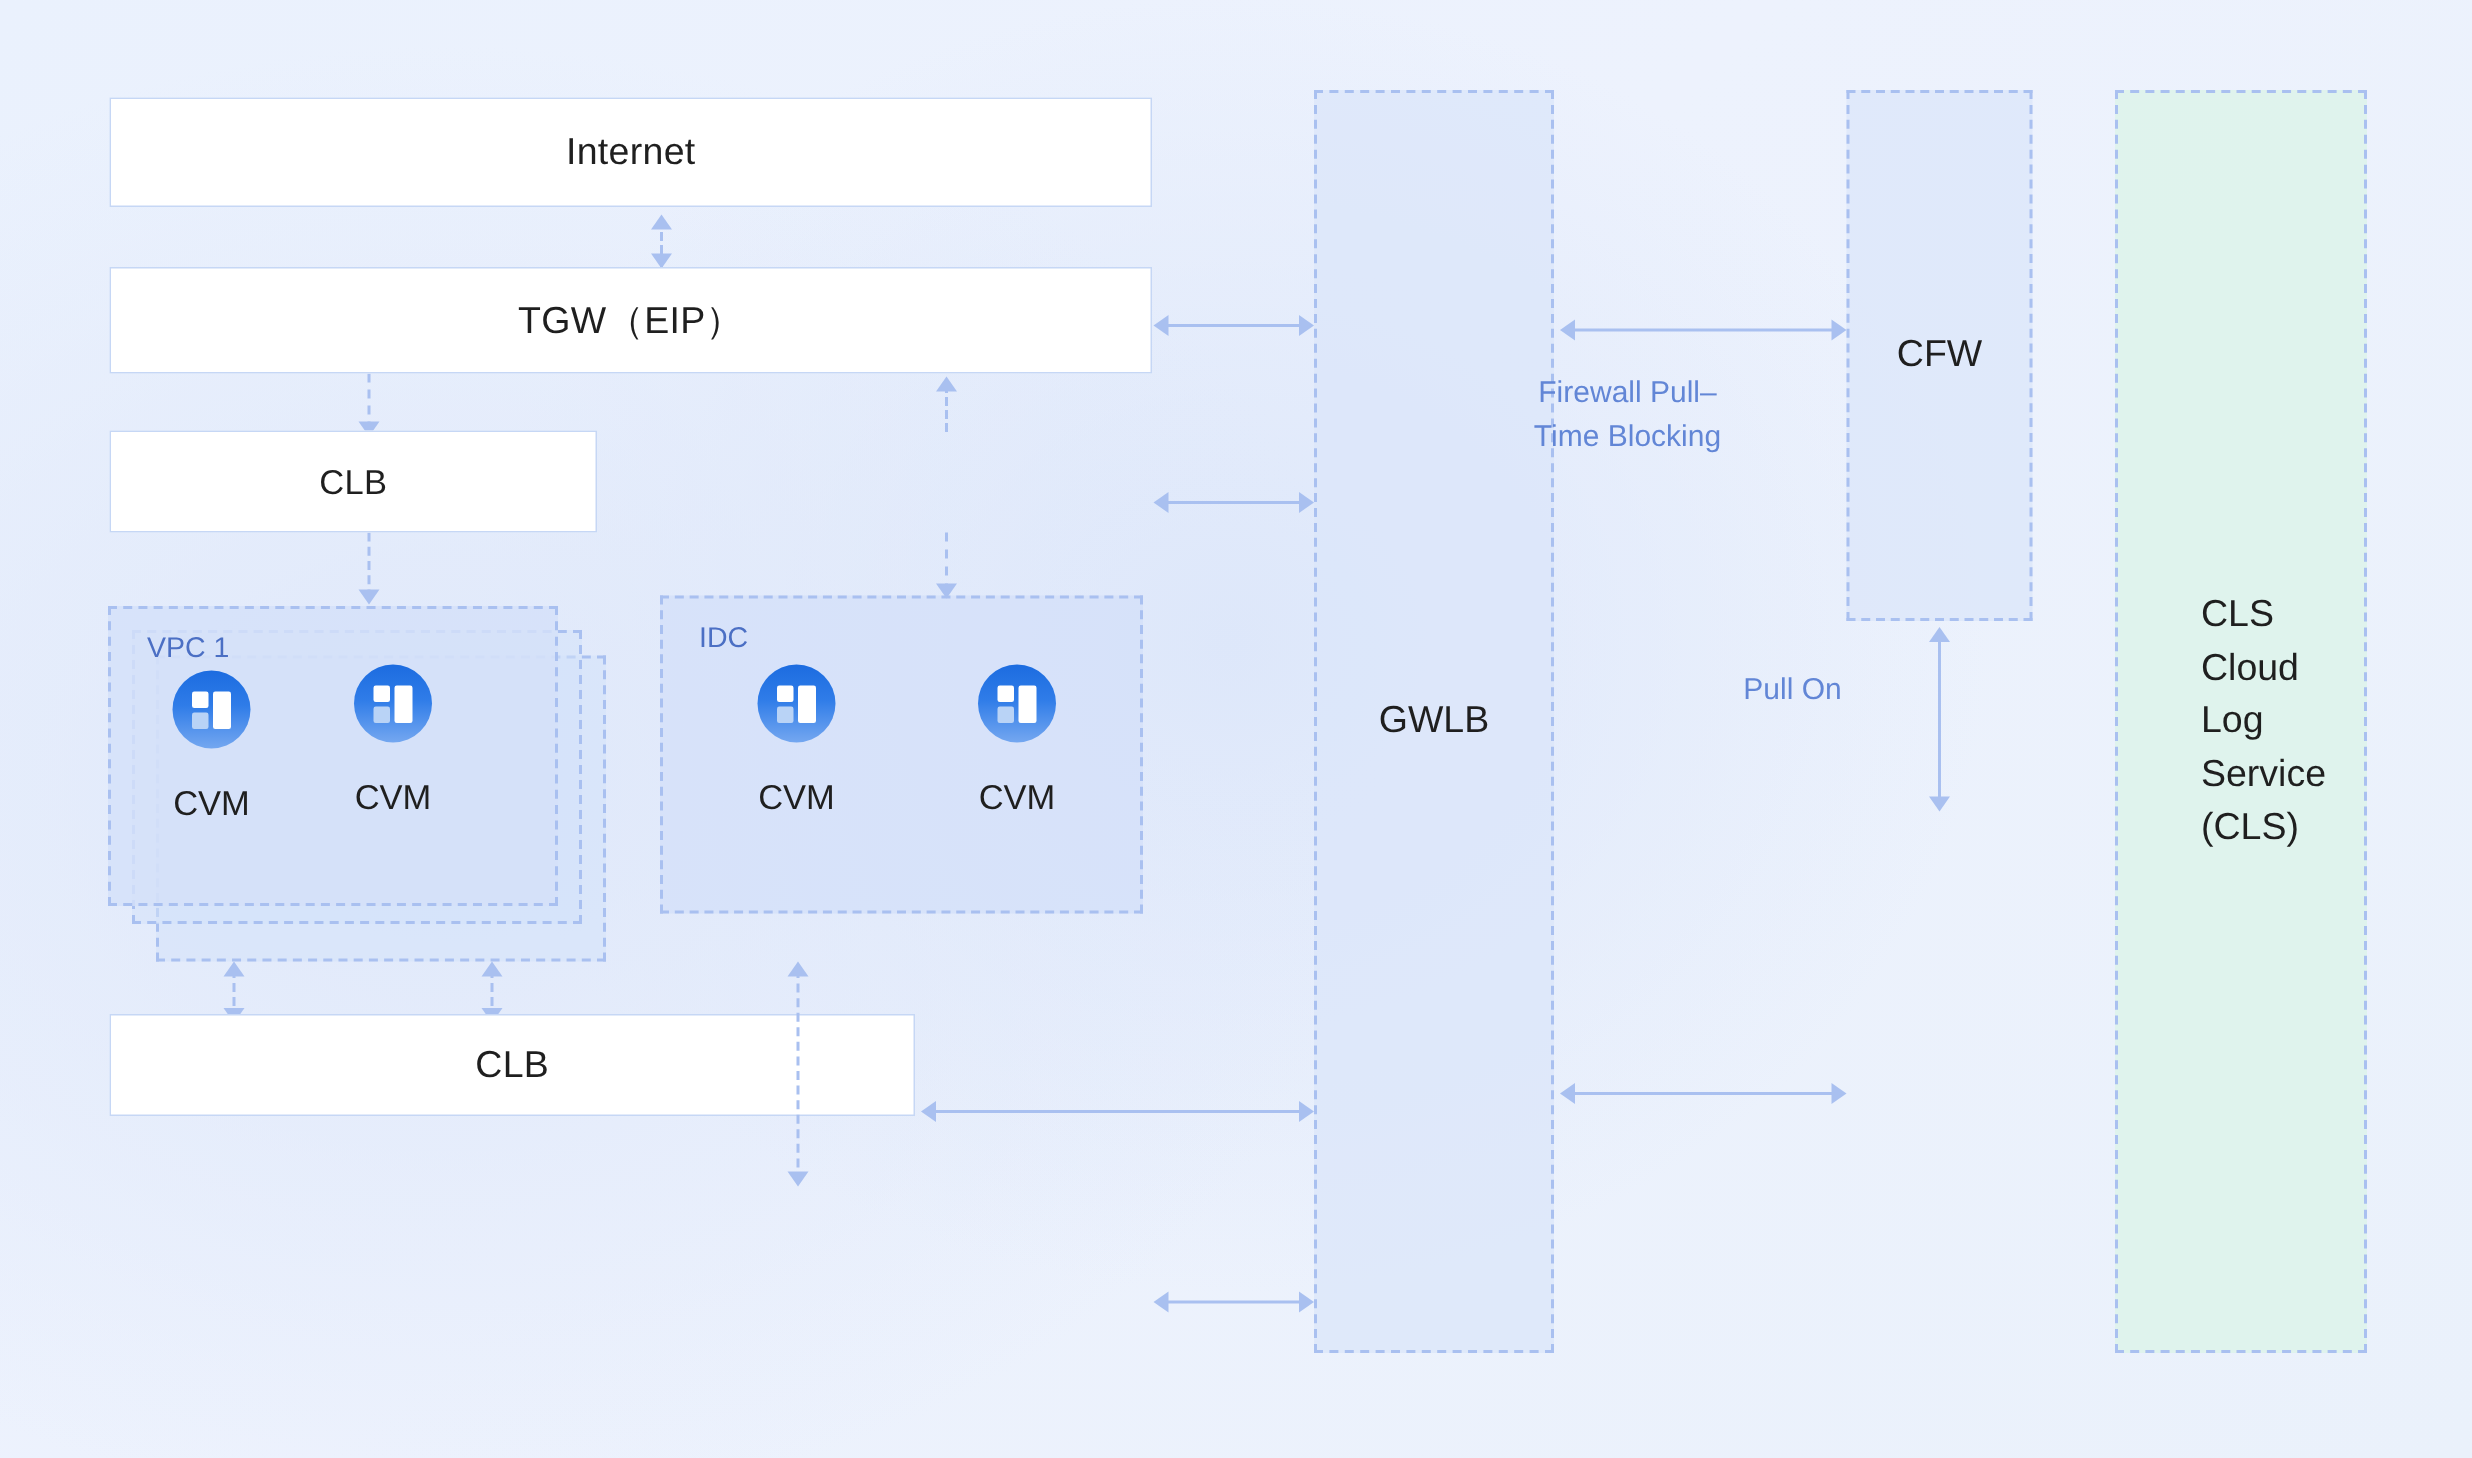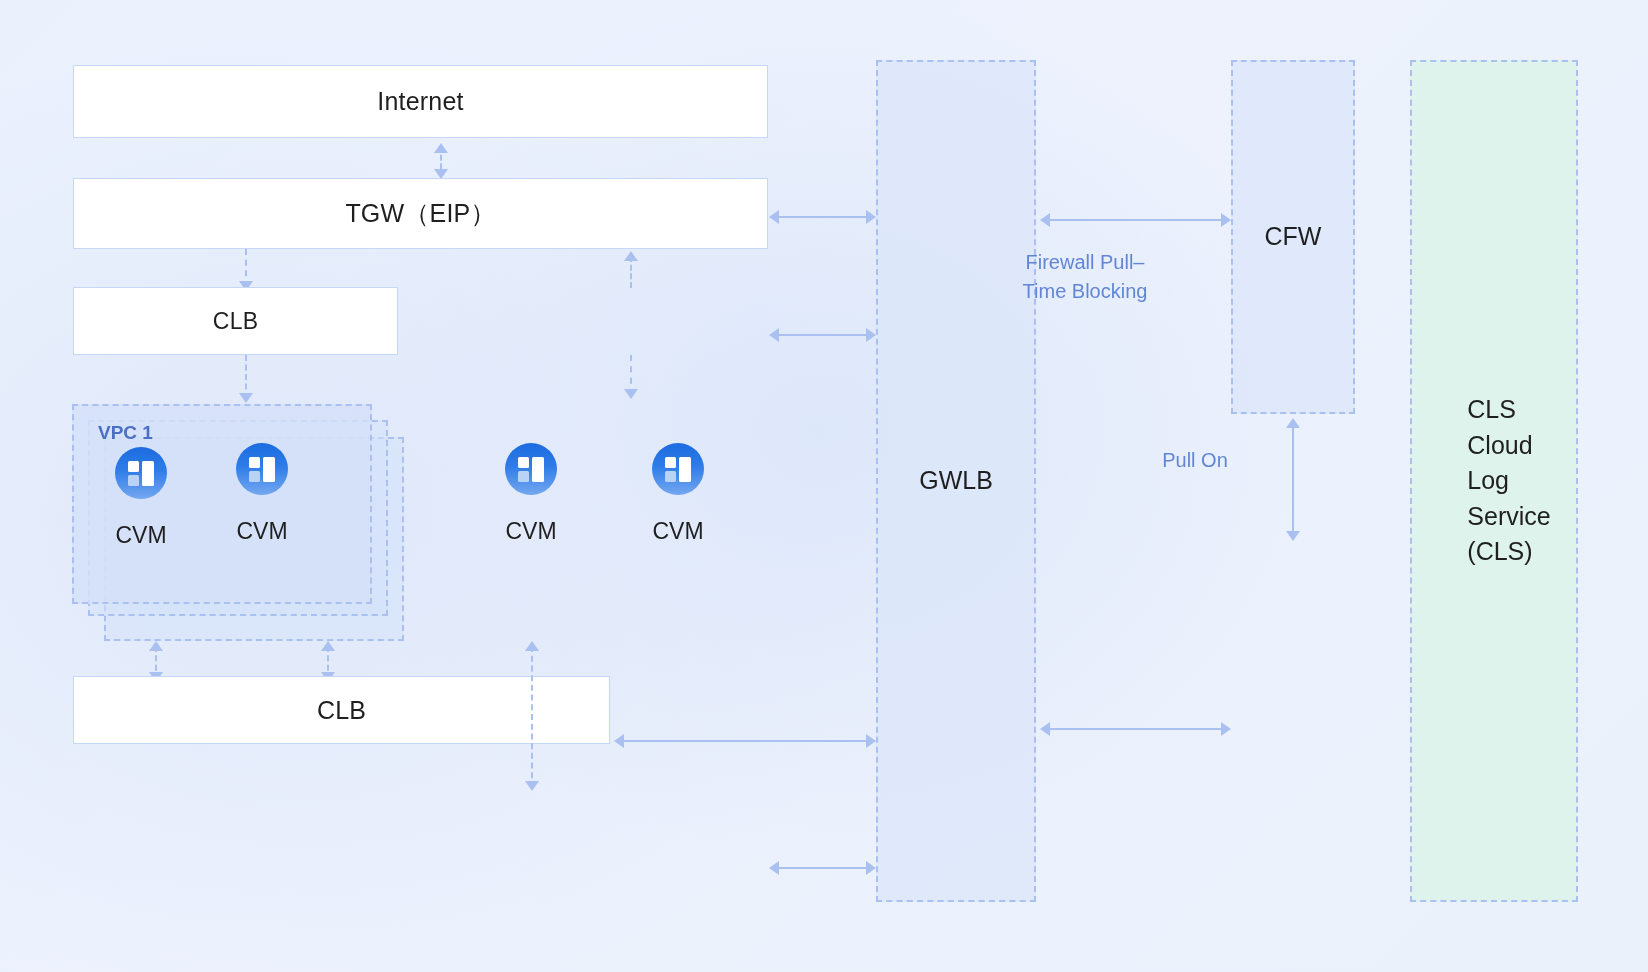--- a/index.html
+++ b/index.html
@@ -59,21 +59,20 @@
     font-size: 25px;
     color: #1f1f1f;
   }
   .col-label.multiline { text-align: left; }
 
   
   .zone {
     border: 2px dashed #a9c0f0;
     background: rgba(212,225,249,0.82);
     z-index: 4;
-    font-weight: bold;
   }
   .zone-ghost {
     border: 2px dashed #a9c0f0;
     background: rgba(212,225,249,0.55);
     z-index: 2;
   }
   .zone-title {
     position: absolute;
     left: 24px;
     top: 16px;
@@ -178,20 +177,23 @@
   </div>
   <div class="cvm" style="left:207px; top:443px;">
     <div class="glyph">
         <i class="sq-tl"></i>
         <i class="sq-bl"></i>
         <i class="bar-r"></i>
       </div>
     <div class="label">CVM</div>
   </div>
 
+  <div class="abs zone" style="left:440px; top:397px; width:322px; height:212px;">
+    <span class="zone-title">IDC</span>
+  </div>
   <div class="cvm" style="left:476px; top:443px;">
     <div class="glyph">
         <i class="sq-tl"></i>
         <i class="sq-bl"></i>
         <i class="bar-r"></i>
       </div>
     <div class="label">CVM</div>
   </div>
   <div class="cvm" style="left:623px; top:443px;">
     <div class="glyph">

